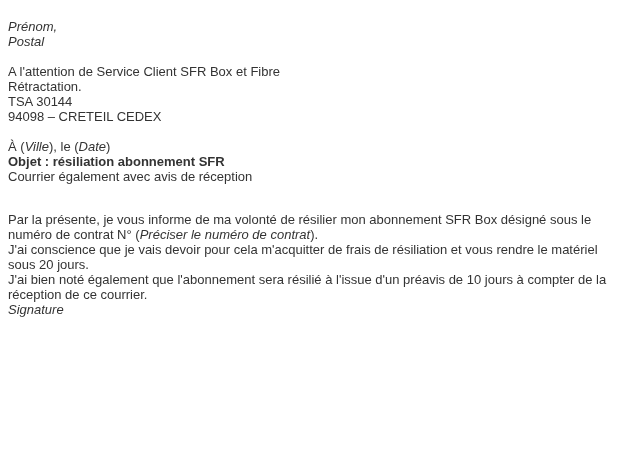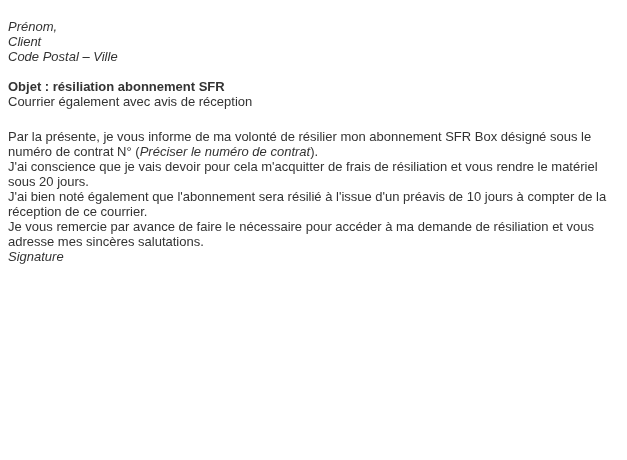--- a/index.html
+++ b/index.html
@@ -17,49 +17,54 @@
     color: #333333;
     -webkit-font-smoothing: antialiased;
   }
   .letter {
     padding: 19px 13px 0 8px;
     box-sizing: border-box;
     width: 627px;
   }
   .block { margin: 0; }
   .gap-1 { margin-bottom: 15px; }   
-  .gap-2 { margin-bottom: 20px; }   
+  .gap-2 { margin-bottom: 28px; }   
   .italic { font-style: italic; }
   .bold { font-weight: bold; }
   p.runs {
     margin: 0;
     white-space: pre-line;
   }
   .line { margin: 0; }
 </style>
 </head>
 <body>
 
 <div class="letter">
 
   <div class="block gap-1 italic">
     <div class="line">Prénom,</div>
-    <div class="line">Client</div>
-    <div class="line">Code Postal – Ville</div>
+    <div class="line">Postal</div>
   </div>
 
+  <div class="block gap-1">
+    <div class="line">A l'attention de Service Client SFR Box et Fibre</div>
+    <div class="line">Rétractation.</div>
+    <div class="line">TSA 30144</div>
+    <div class="line">94098 – CRETEIL CEDEX</div>
+  </div>
 
+  <p class="runs gap-1"><span>À (</span><span class="italic">Ville</span><span>), le (</span><span class="italic">Date</span><span>)</span></p>
 
   <div class="block gap-2">
     <div class="line bold">Objet : résiliation abonnement SFR</div>
     <div class="line">Courrier également avec avis de réception</div>
   </div>
 
 
   <p class="runs gap-1"><span>Par la présente, je vous informe de ma volonté de résilier mon abonnement SFR Box désigné sous le numéro de contrat N° (</span><span class="italic">Préciser le numéro de contrat</span><span>).</span><span>
 J'ai conscience que je vais devoir pour cela m'acquitter de frais de résiliation et vous rendre le matériel sous 20 jours.</span><span>
 J'ai bien noté également que l'abonnement sera résilié à l'issue d'un préavis de 10 jours à compter de la réception de ce courrier.</span></p>
 
-  <p class="runs gap-1"><span>Je vous remercie par avance de faire le nécessaire pour accéder à ma demande de résiliation et vous adresse mes sincères salutations.</span></p>
 
   <div class="block italic">Signature</div>
 
 </div>
 
 </body></html>

